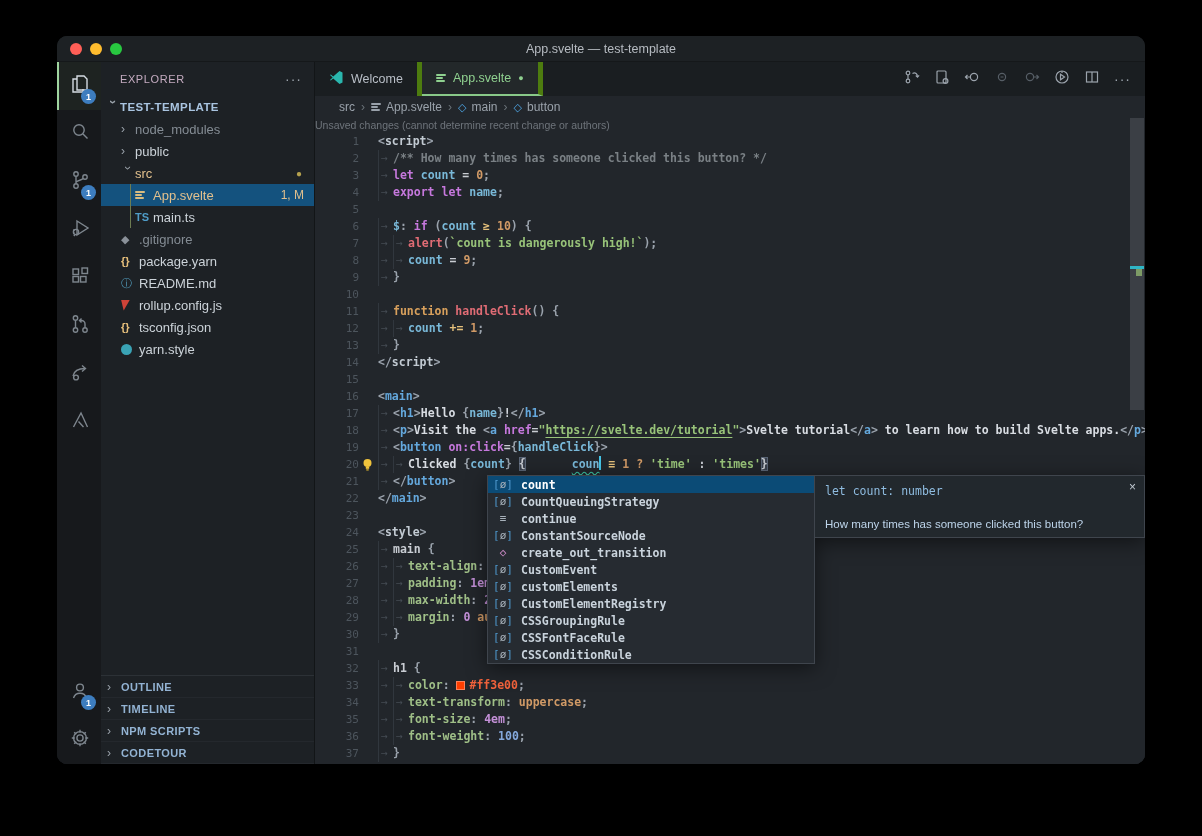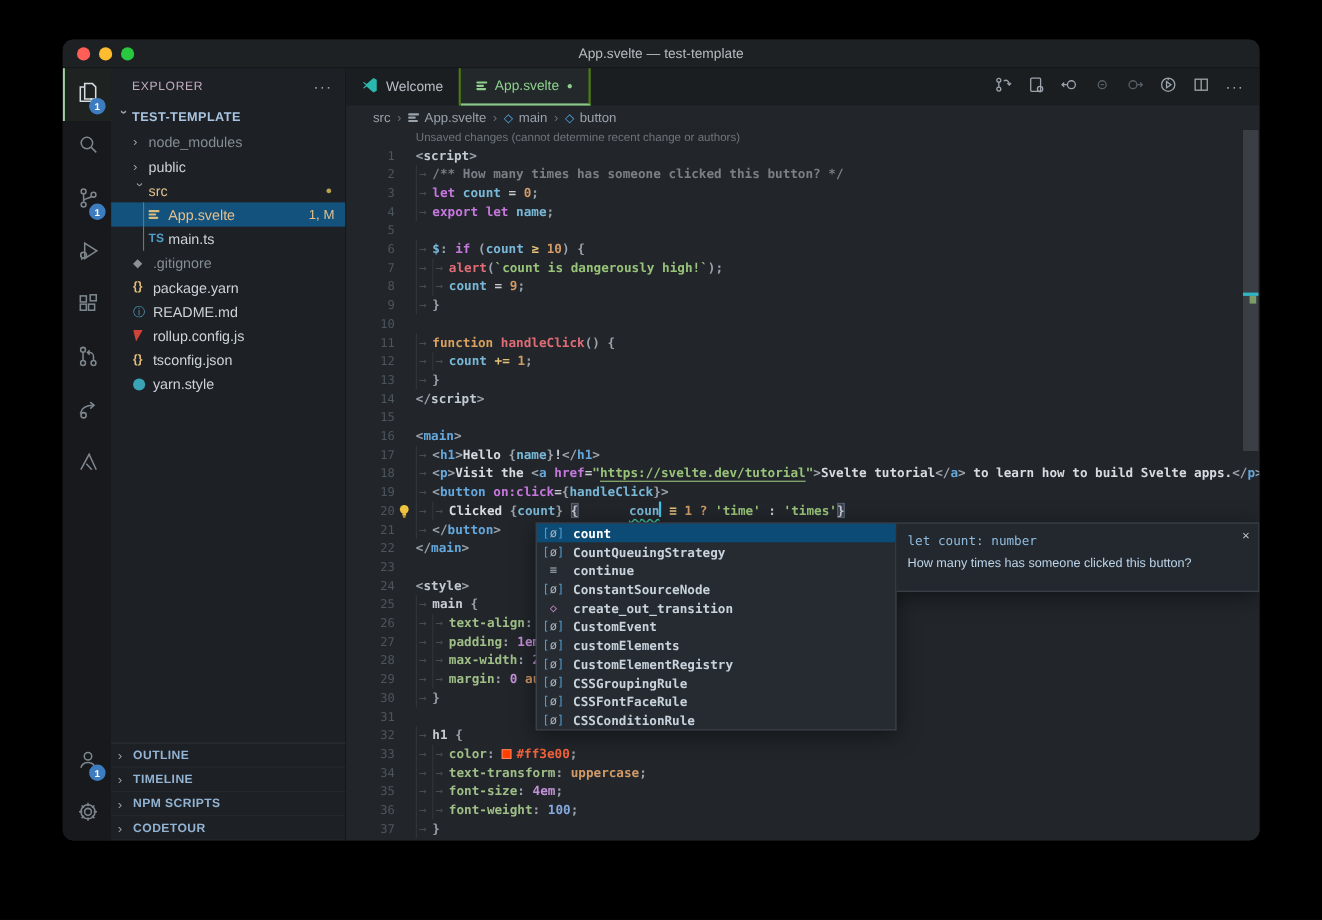--- a/index.html
+++ b/index.html
@@ -69,36 +69,36 @@
   .secrow { height:22px; display:flex; align-items:center; border-bottom:1px solid #24282d;
             padding-left:6px; }
   .secrow .chev{ width:14px; color:#9aa2aa; font-size:12px;}
   .secrow .slab { font-size:11px; font-weight:bold; letter-spacing:.4px; color:#93b3d3; }
 
   
   .editor { flex:1; display:flex; flex-direction:column; min-width:0; background:#22262b; }
   .tabbar { height:34px; background:#1a1e21; display:flex; align-items:stretch; }
   .tabs { display:flex; }
   .tab { display:flex; align-items:center; gap:7px; padding:0 14px; font-size:12.5px;
-         color:#b9bfc7; border-right:2px solid #4d7c0f; position:relative; }
+         color:#b9bfc7; border-right:5px solid #4d7c0f; position:relative; }
   .tab.active { background:#23282a; color:#8fd08f; border-bottom:2px solid #89c989; }
   .tab .dot { color:#8fd08f; font-size:9px; }
   .eactions { margin-left:auto; display:flex; align-items:center; gap:14px; padding-right:14px; }
   .eactions svg { stroke:#9ba3ac; fill:none; stroke-width:1.2; }
   .eactions .dim svg { stroke:#565e66; }
   .eactions .moreglyph { color:#9ba3ac; font-size:14px; letter-spacing:1px; }
   .crumbs { height:22px; display:flex; align-items:center; gap:6px; padding-left:24px;
             font-size:12px; color:#9aa2ab; background:#22262b; }
   .crumbs .csep { color:#6a7278; font-size:12px; }
   .crumbs .citem { display:flex; align-items:center; gap:5px; }
   .crumbs .sym { color:#4fa8e8; font-size:11px; }
 
   
   .codearea { position:relative; flex:1; overflow:hidden; background:#22262b; }
-  .annotation { margin-left:63px; height:15px; line-height:15px; font-size:10.5px; color:#6e747b; }
+  .annotation { height:15px; line-height:15px; font-size:10.5px; color:#6e747b; }
   .cl { position:relative; height:17px; line-height:17px; padding-left:63px; white-space:pre;
         font-family:"DejaVu Sans Mono", monospace; font-size:11.5px; font-weight:700; color:#c8ccd2; }
   .ln { position:absolute; left:0; top:0; width:44px; text-align:right; color:#4d555d;
         font-weight:400; font-size:11px; }
   .c-p{color:#9aa2ac}.c-df{color:#c8ccd2}
   .c-tag{color:#64a8dd}.c-tagw{color:#c2cad2}
   .c-kw{color:#c678dd}.c-kw2{color:#d8a05c}
   .c-fn{color:#e06c75}.c-var{color:#79b8d8}
   .c-num{color:#d19a66}.c-str{color:#98c379}
   .c-strl{color:#98c379; text-decoration:underline; text-underline-offset:3px;}
@@ -128,21 +128,21 @@
   .slist { width:328px; background:#262b31; border:1px solid #3f454d; }
   .sitem { height:17px; display:flex; align-items:center; gap:7px; padding-left:4px;
            font-family:"DejaVu Sans Mono", monospace; font-size:11.5px; font-weight:700; color:#c9d3dc; }
   .sitem.selected { background:#0b4b76; color:#fff; }
   .sicon { width:22px; display:inline-flex; justify-content:center; font-size:11px; font-weight:400; }
   .sicon .br { color:#4f9ad0; } .sicon .in { color:#a8b2bb; }
   .sicon.kwi { color:#a8b2bb; } .sicon.mod { color:#c586c0; }
   .sdoc { width:330px; height:63px; background:#22282d; border:1px solid #3f454d; border-left:none;
           position:relative; padding:8px 10px; }
   .sdoc .sig { font-family:"DejaVu Sans Mono", monospace; font-size:11.5px; color:#8fbce0; }
-  .sdoc .desc { margin-top:8px; font-size:11.5px; color:#bdd4ea; }
+  .sdoc .desc { margin-top:20px; font-size:11.5px; color:#bdd4ea; }
   .sdoc .close { position:absolute; top:4px; right:8px; color:#c0c8d0; font-size:12px; }
 </style>
 </head>
 <body>
 
 <div class="stage">
   <div class="window">
 
     <div class="titlebar">
       <div class="lights">

